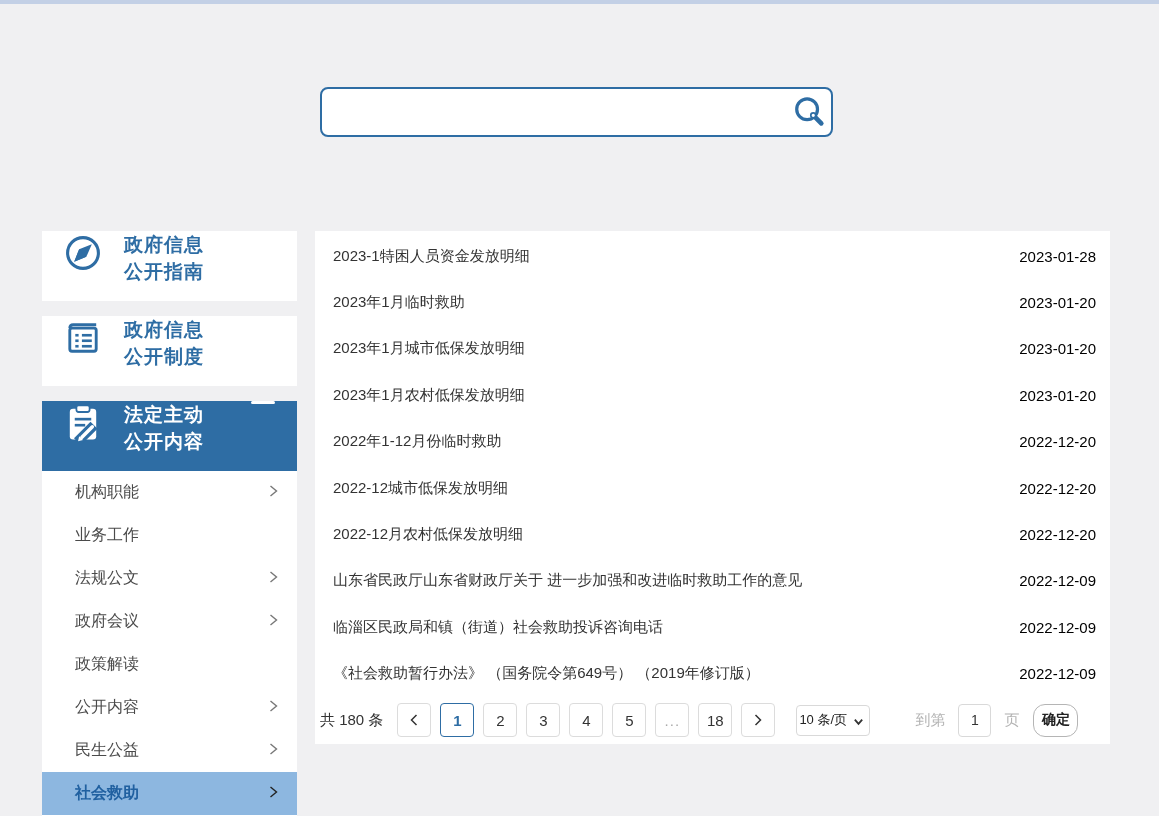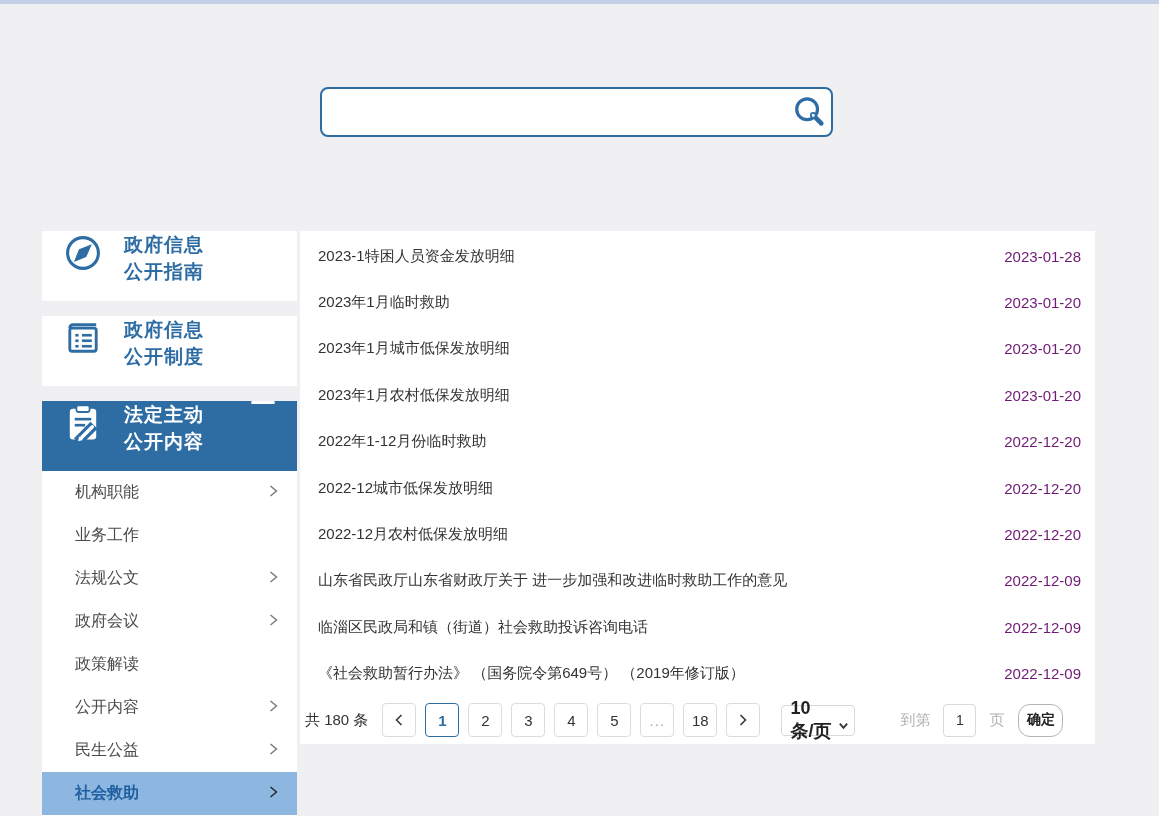--- a/index.html
+++ b/index.html
@@ -48,50 +48,50 @@
     padding:0 18px 0 33px;font-size:16px;color:#4a4a4a;
   }
   .menu-item .menu-label{flex:1;}
   .menu-item .menu-chevron{color:#777;}
   .menu-item.active{background:#8db7e0;}
   .menu-item.active .menu-label{color:#2060a0;font-weight:bold;}
   .menu-item.active .menu-chevron{color:#222;}
 
   
   .content{
-    position:absolute;left:300px;top:231px;width:795px;height:513px;background:#fff;
+    position:absolute;left:315px;top:231px;width:795px;height:513px;background:#fff;
     display:flex;flex-direction:column;
   }
   .news-list{list-style:none;margin:0;padding:2px 0 0 0;}
   .news-row{
     height:46.4px;display:flex;align-items:center;
     padding:0 14px 0 18px;cursor:pointer;
   }
   .news-title{flex:1;font-size:15px;color:#333;white-space:nowrap;overflow:hidden;text-overflow:ellipsis;}
-  .news-date{font-size:15px;color:#701a75;margin-left:20px;}
+  .news-date{font-size:15px;color:#000000;margin-left:20px;}
 
   
   .pagination{
     flex:1;display:flex;align-items:center;padding:0 0 0 5px;font-size:15px;
   }
   .total-label{color:#333;}
   .page-btns{display:flex;align-items:center;gap:9px;margin-left:14px;}
   .pg-btn{
     min-width:34px;height:34px;box-sizing:border-box;background:#fff;
     border:1px solid #dcdcdc;border-radius:4px;cursor:pointer;
     display:flex;align-items:center;justify-content:center;
     font-size:15px;color:#333;font-family:inherit;padding:0 6px;
   }
   .pg-btn.active{border:1px solid #2e6da4;color:#2e6da4;font-weight:bold;}
   .pg-btn.ellipsis{color:#aaa;letter-spacing:1px;cursor:default;}
   .pg-btn svg{display:block;}
   .size-select{
     position:relative;margin-left:21px;width:74px;height:31px;box-sizing:border-box;
     border:1px solid #d9d9d9;border-radius:4px;background:#fff;cursor:pointer;
-    display:flex;align-items:center;padding:0 18px 0 8px;font-size:18px;color:#222;font-weight:bold;
+    display:flex;align-items:center;padding:0 18px 0 2px;font-size:13px;color:#222;
   }
   .size-select .dd-chevron{position:absolute;right:5px;top:9px;}
   .goto-prefix{margin-left:45px;color:#b3b3b3;}
   .goto-input{
     margin-left:13px;width:33px;height:33px;box-sizing:border-box;text-align:center;
     border:1px solid #d9d9d9;border-radius:4px;font-size:14px;color:#333;
     font-family:inherit;outline:none;
   }
   .goto-suffix{margin-left:13px;color:#b3b3b3;}
   .confirm-btn{

